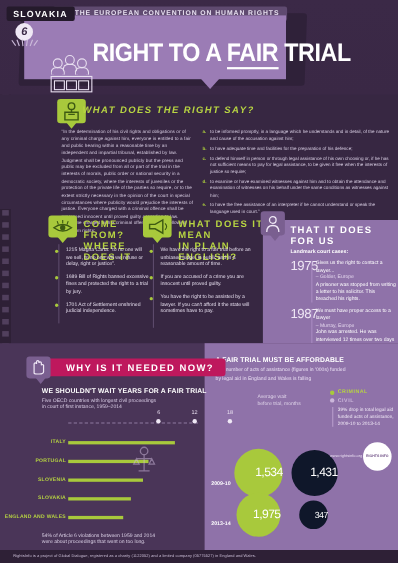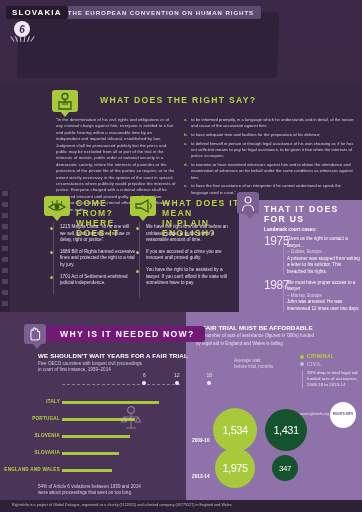--- a/index.html
+++ b/index.html
@@ -55,21 +55,21 @@
   .tag-green{background:#a8c93c;border-radius:3px;position:relative;}
   .tag-green:after{content:"";position:absolute;left:8px;bottom:-5px;width:0;height:0;
      border-left:5px solid transparent;border-right:5px solid transparent;border-top:6px solid #a8c93c;}
   .tag-purple{background:#7a5f90;border-radius:3px;position:relative;}
   .tag-purple:after{content:"";position:absolute;left:8px;bottom:-5px;width:0;height:0;
      border-left:5px solid transparent;border-right:5px solid transparent;border-top:6px solid #7a5f90;}
 
   
   .s1{position:absolute;left:0;top:86px;width:362px;height:104px;background:#372742;}
   .s1-ico{position:absolute;left:52px;top:4px;width:26px;height:22px;}
-  .s1-head{position:absolute;left:100px;top:9px;}
+  .s1-head{position:absolute;left:75px;top:9px;font-style:italic;}
   .col-l{position:absolute;left:56px;top:31px;width:120px;}
   .col-r{position:absolute;left:184px;top:31px;width:172px;}
   .body-txt{font-size:4.2px;line-height:6.4px;color:#d9cfe4;letter-spacing:.08px;}
   .sub-list{list-style:none;margin:0;padding:0;}
   .sub-list li{display:flex;gap:3px;margin-bottom:2.2px;}
   .sub-list .lt{color:#a8c93c;font-weight:bold;font-size:4.2px;line-height:6.4px;flex:0 0 4px;}
   .sub-list .tx{font-size:4.2px;line-height:6.4px;color:#d9cfe4;flex:1;}
 
   
   .s2{position:absolute;left:0;top:190px;width:362px;height:122px;}
@@ -104,24 +104,24 @@
   .barlabel{position:absolute;right:120px;width:110px;text-align:right;font-size:4.6px;font-weight:bold;
      color:#b7d442;letter-spacing:.25px;line-height:5.2px;top:-1px;}
   .bar{position:absolute;left:50px;height:3.2px;background:#a8c93c;top:1px;}
   .avgnote{position:absolute;left:222px;top:-16px;width:60px;font-size:4.6px;line-height:6px;color:#ded3e8;}
   .footnote{position:absolute;left:38px;top:172px;width:150px;font-size:4.6px;line-height:6.3px;color:#d9cfe4;}
 
   
   .aff-h{position:absolute;left:196px;top:12px;width:160px;}
   .aff-t{font-size:6.2px;font-weight:bold;color:#ffffff;letter-spacing:.1px;}
   .aff-s{font-size:4.6px;line-height:6.2px;color:#eadff3;margin-top:2px;}
-  .bubble{position:absolute;border-radius:50%;display:flex;align-items:center;justify-content:center;}
+  .bubble{position:absolute;border-radius:50%;display:flex;align-items:center;justify-content:flex-end;}
   .bubble span{font-size:11px;color:#ffffff;letter-spacing:-.5px;}
   .b-crim{background:#a8c93c;}
-  .b-civ{background:#14532d;}
+  .b-civ{background:#0f172a;}
   .yearlab{position:absolute;font-size:4.8px;font-weight:bold;color:#ffffff;}
   .legend{position:absolute;left:300px;top:42px;}
   .legend div{display:flex;align-items:center;gap:3px;margin-bottom:2.5px;}
   .legend i{width:4px;height:4px;border-radius:50%;display:block;}
   .legend span{font-size:4.8px;font-weight:bold;letter-spacing:.5px;}
   .dropnote{position:absolute;left:302px;top:58px;width:54px;font-size:4.4px;line-height:6px;color:#f1e9f6;
      border-left:1px solid #b79ccb;padding-left:4px;}
   .url{position:absolute;left:300px;top:100px;font-size:3.6px;color:#e8dcf0;}
   .ri-logo{position:absolute;left:330px;top:90px;width:26px;height:26px;border-radius:50%;background:#ffffff;
      display:flex;align-items:center;justify-content:center;}
@@ -190,20 +190,37 @@
     </div>
 
   <div class="header">
     <div class="hdr-dark"></div>
     <div class="hdr-shadow"></div>
 
     <div class="conv-strip">
       <span>OF THE EUROPEAN CONVENTION ON HUMAN RIGHTS</span>
     </div>
 
+    <div class="hdr-banner">
+      <div class="bench">
+        <div class="head" style="left:2px;top:3px;"></div>
+        <div class="head" style="left:13px;top:0px;"></div>
+        <div class="head" style="left:24px;top:3px;"></div>
+        <div class="body" style="left:0px;top:11px;"></div>
+        <div class="body" style="left:11px;top:8px;"></div>
+        <div class="body" style="left:22px;top:11px;"></div>
+        <div class="desk"></div>
+        <div class="slot" style="left:3px;"></div>
+        <div class="slot" style="left:14px;"></div>
+        <div class="slot" style="left:25px;"></div>
+      </div>
+      <div class="title">
+        <span>RIGHT TO A </span><span class="u">FAIR</span><span> TRIAL</span>
+      </div>
+    </div>
 
     <div class="article-tag">
       <span>SLOVAKIA</span>
     </div>
     <div class="art-num">6</div>
     <div class="art-rays" id="artrays">
         <i style="left: 0px; top: 0px; transform: rotate(-35deg);"></i>
         <i style="left: 4px; top: 0px; transform: rotate(-21deg);"></i>
         <i style="left: 8px; top: 0px; transform: rotate(-7deg);"></i>
         <i style="left: 12px; top: 0px; transform: rotate(7deg);"></i>
@@ -359,21 +376,21 @@
   </div>
 
   <div class="s3">
     <div class="s3-right"></div>
 
     <div class="tag-purple" style="position:absolute;left:24px;top:12px;width:22px;height:20px;z-index:3;">
       <svg width="22" height="20" viewBox="0 0 22 20">
         <path d="M7 15 v-8 a1.1 1.1 0 0 1 2.2 0 v-2 a1.1 1.1 0 0 1 2.2 0 v1 a1.1 1.1 0 0 1 2.2 0 v2 a1.1 1.1 0 0 1 2 0 v6 q0 2 -4 2 h-2 q-2.6 0 -2.6 -1 z" fill="none" stroke="#efe7f5" stroke-width="1.1"></path>
       </svg>
     </div>
-    <div style="position:absolute;left:38px;top:14px;height:16px;background:#701a75;border-radius:3px;display:flex;align-items:center;padding:0 10px 0 22px;z-index:2;">
+    <div style="position:absolute;left:38px;top:14px;height:16px;background:#be185d;border-radius:3px;display:flex;align-items:center;padding:0 10px 0 22px;z-index:2;">
       <div class="sec-title w">WHY IS IT NEEDED NOW?</div>
     </div>
 
     <div style="position:absolute;left:38px;top:40px;width:150px;">
       <div class="h-sub">WE SHOULDN'T WAIT YEARS FOR A FAIR TRIAL</div>
       <div class="h-sub2" style="margin-top:2px;">Five OECD countries with longest civil proceedings</div>
       <div class="h-sub2">in court of first instance, 1959–2014</div>
     </div>
 
     <div class="chart" id="chart">

